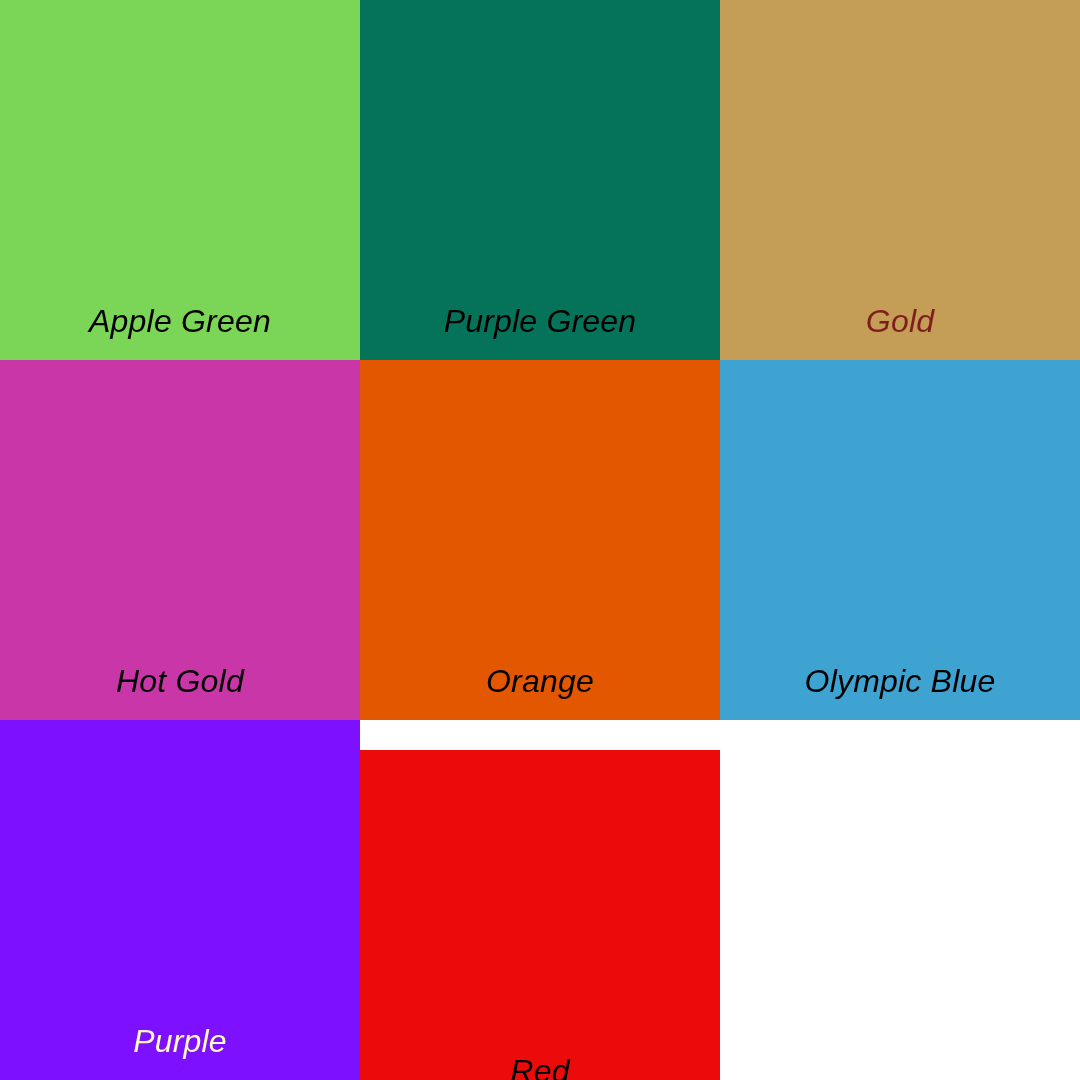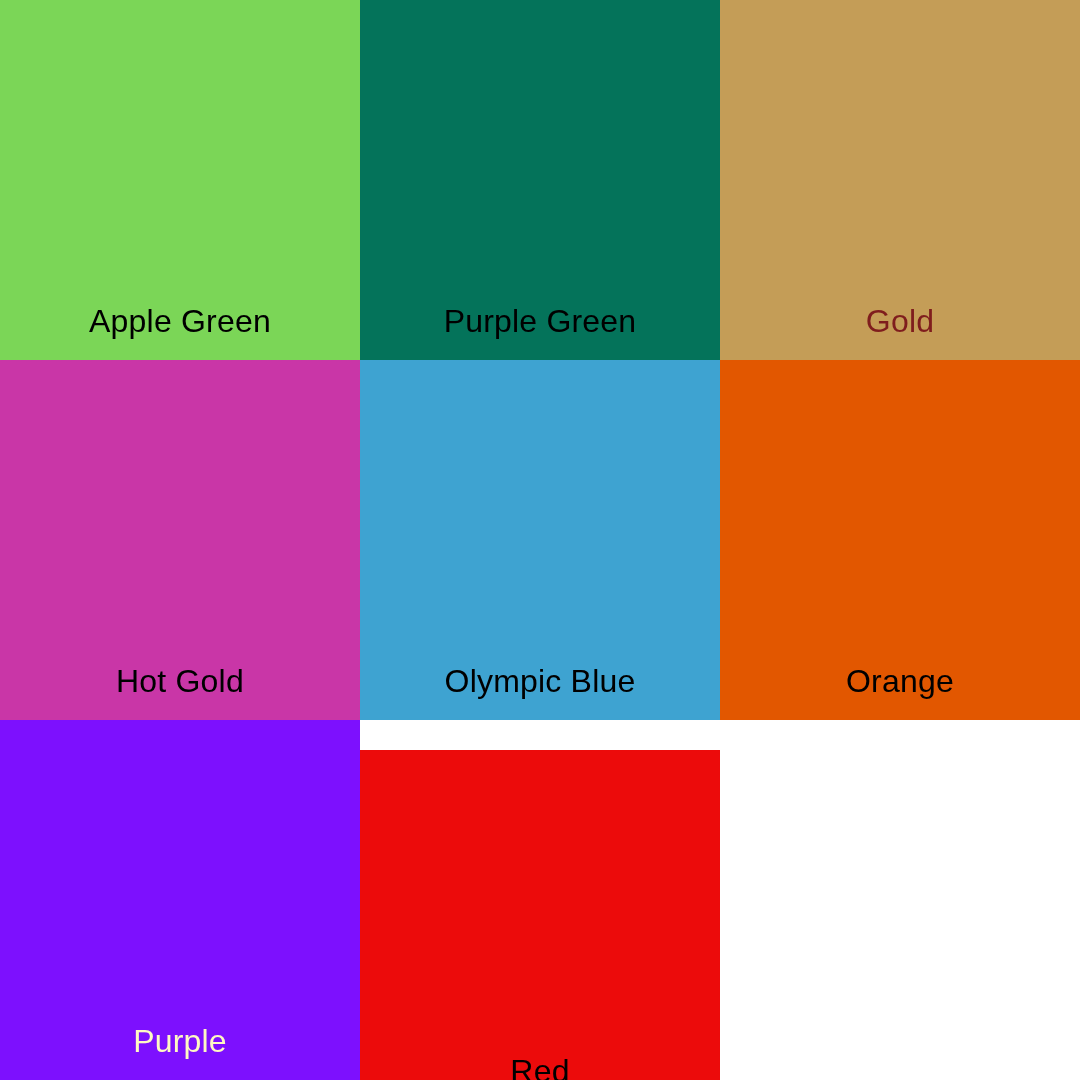--- a/index.html
+++ b/index.html
@@ -26,20 +26,21 @@
 
   .swatch-cell {
     position: relative;
     width: 360px;
     height: 360px;
     display: flex;
     align-items: flex-end;
     justify-content: flex-start;
     box-sizing: border-box;
     overflow: hidden;
+    font-style: italic;
   }
 
   .swatch-label {
     display: block;
     width: 100%;
     text-align: center;
     font-family: "Liberation Sans", sans-serif;
     font-size: 32px;
     font-weight: 400;
     line-height: 1;
@@ -63,26 +64,26 @@
   </div>
 
   <div class="swatch-cell" style="background-color: rgb(196, 157, 87); color: #7f1d1d;">
     <span class="swatch-label">Gold</span>
   </div>
 
   <div class="swatch-cell" style="background-color: rgb(201, 54, 167); color: rgb(0, 0, 0);">
     <span class="swatch-label">Hot Gold</span>
   </div>
 
+  <div class="swatch-cell" style="background-color: rgb(226, 87, 0); color: rgb(0, 0, 0);">
+    <span class="swatch-label">Orange</span>
+  </div>
+
   <div class="swatch-cell" style="background-color: rgb(62, 163, 209); color: rgb(0, 0, 0);">
     <span class="swatch-label">Olympic Blue</span>
-  </div>
-
-  <div class="swatch-cell" style="background-color: rgb(226, 87, 0); color: rgb(0, 0, 0);">
-    <span class="swatch-label">Orange</span>
   </div>
 
   <div class="swatch-cell" style="background-color: rgb(125, 16, 254); color: #fef9c3;">
     <span class="swatch-label">Purple</span>
   </div>
 
   <div class="swatch-cell" style="background-color: rgb(236, 11, 11); color: rgb(0, 0, 0); margin-top: 30px;">
     <span class="swatch-label">Red</span>
   </div>
 

